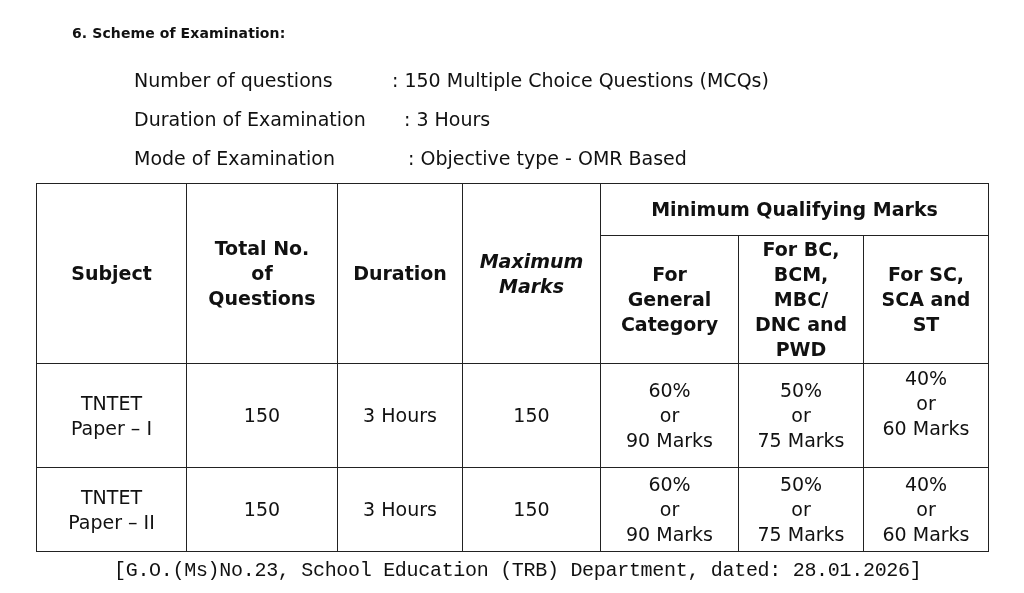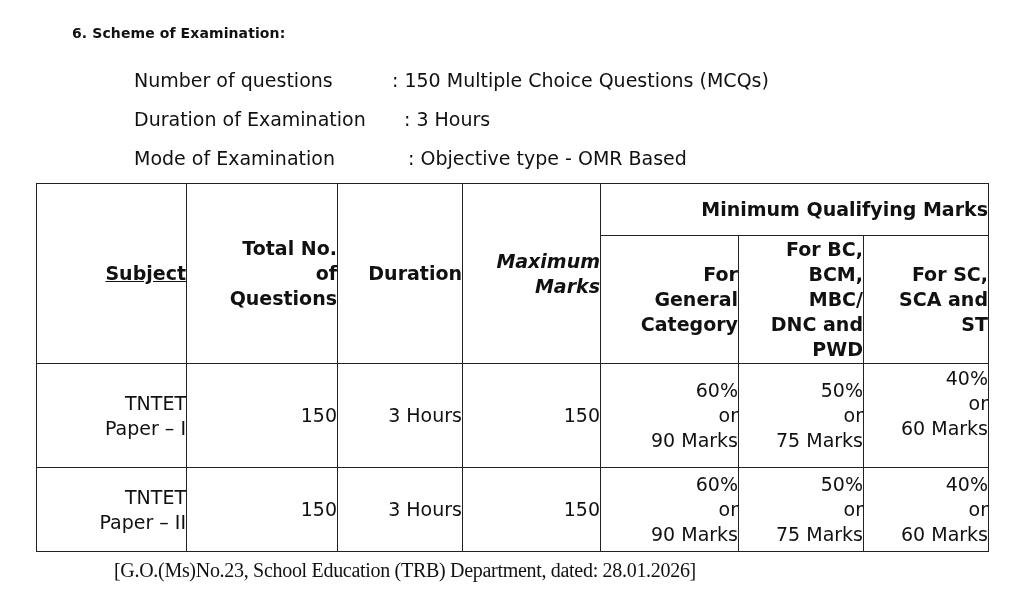--- a/index.html
+++ b/index.html
@@ -16,37 +16,37 @@
     .info .val { position: absolute; left: 0; white-space: nowrap; }
     #info-0 { top: 69px; } #info-0 .val { left: 258px; }
     #info-1 { top: 108px; } #info-1 .val { left: 270px; }
     #info-2 { top: 147px; } #info-2 .val { left: 274px; }
 
     table.scheme {
       position: absolute; left: 36px; top: 183px;
       border-collapse: collapse; font-size: 19px;
     }
     table.scheme th, table.scheme td {
-      border: 1.5px solid #222; text-align: right; vertical-align: middle;
+      border: 1.5px solid #222; text-align: center; vertical-align: middle;
       padding: 0; line-height: 25px;
     }
     table.scheme th { font-weight: bold; }
-    .c1 { width: 149px; text-decoration: underline; } .c2 { width: 150px; } .c3 { width: 124px; }
+    .c1 { width: 149px; } .c2 { width: 150px; } .c3 { width: 124px; }
     .c4 { width: 137px; font-style: italic; } .c5 { width: 137px; margin-left: 31px; } .c6 { width: 124px; } .c7 { width: 124px; }
     tr.h1 { height: 52px; }
     tr.h2 { height: 128px; }
     tr.r1 { height: 104px; }
     tr.r2 { height: 84px; }
     .cell-lines span { display: block; }
     .subj span { display: block; font-weight: normal; }
     .r1 .marks-sc { vertical-align: top; padding-top: 2px; }
 
     .footer {
       position: absolute; left: 114px; top: 559px;
-      font-size: 20px; font-family: Liberation Serif, serif; letter-spacing: -0.3px;
+      font-size: 20px; font-family: Liberation Mono, monospace; letter-spacing: -0.3px;
     }
   </style>
 </head>
 <body>
 
 <div class="heading">6. Scheme of Examination:</div>
 
 <div class="info" id="info-0">
   <span class="lbl">Number of questions</span>
   <span class="val">: 150 Multiple Choice Questions (MCQs)</span>

